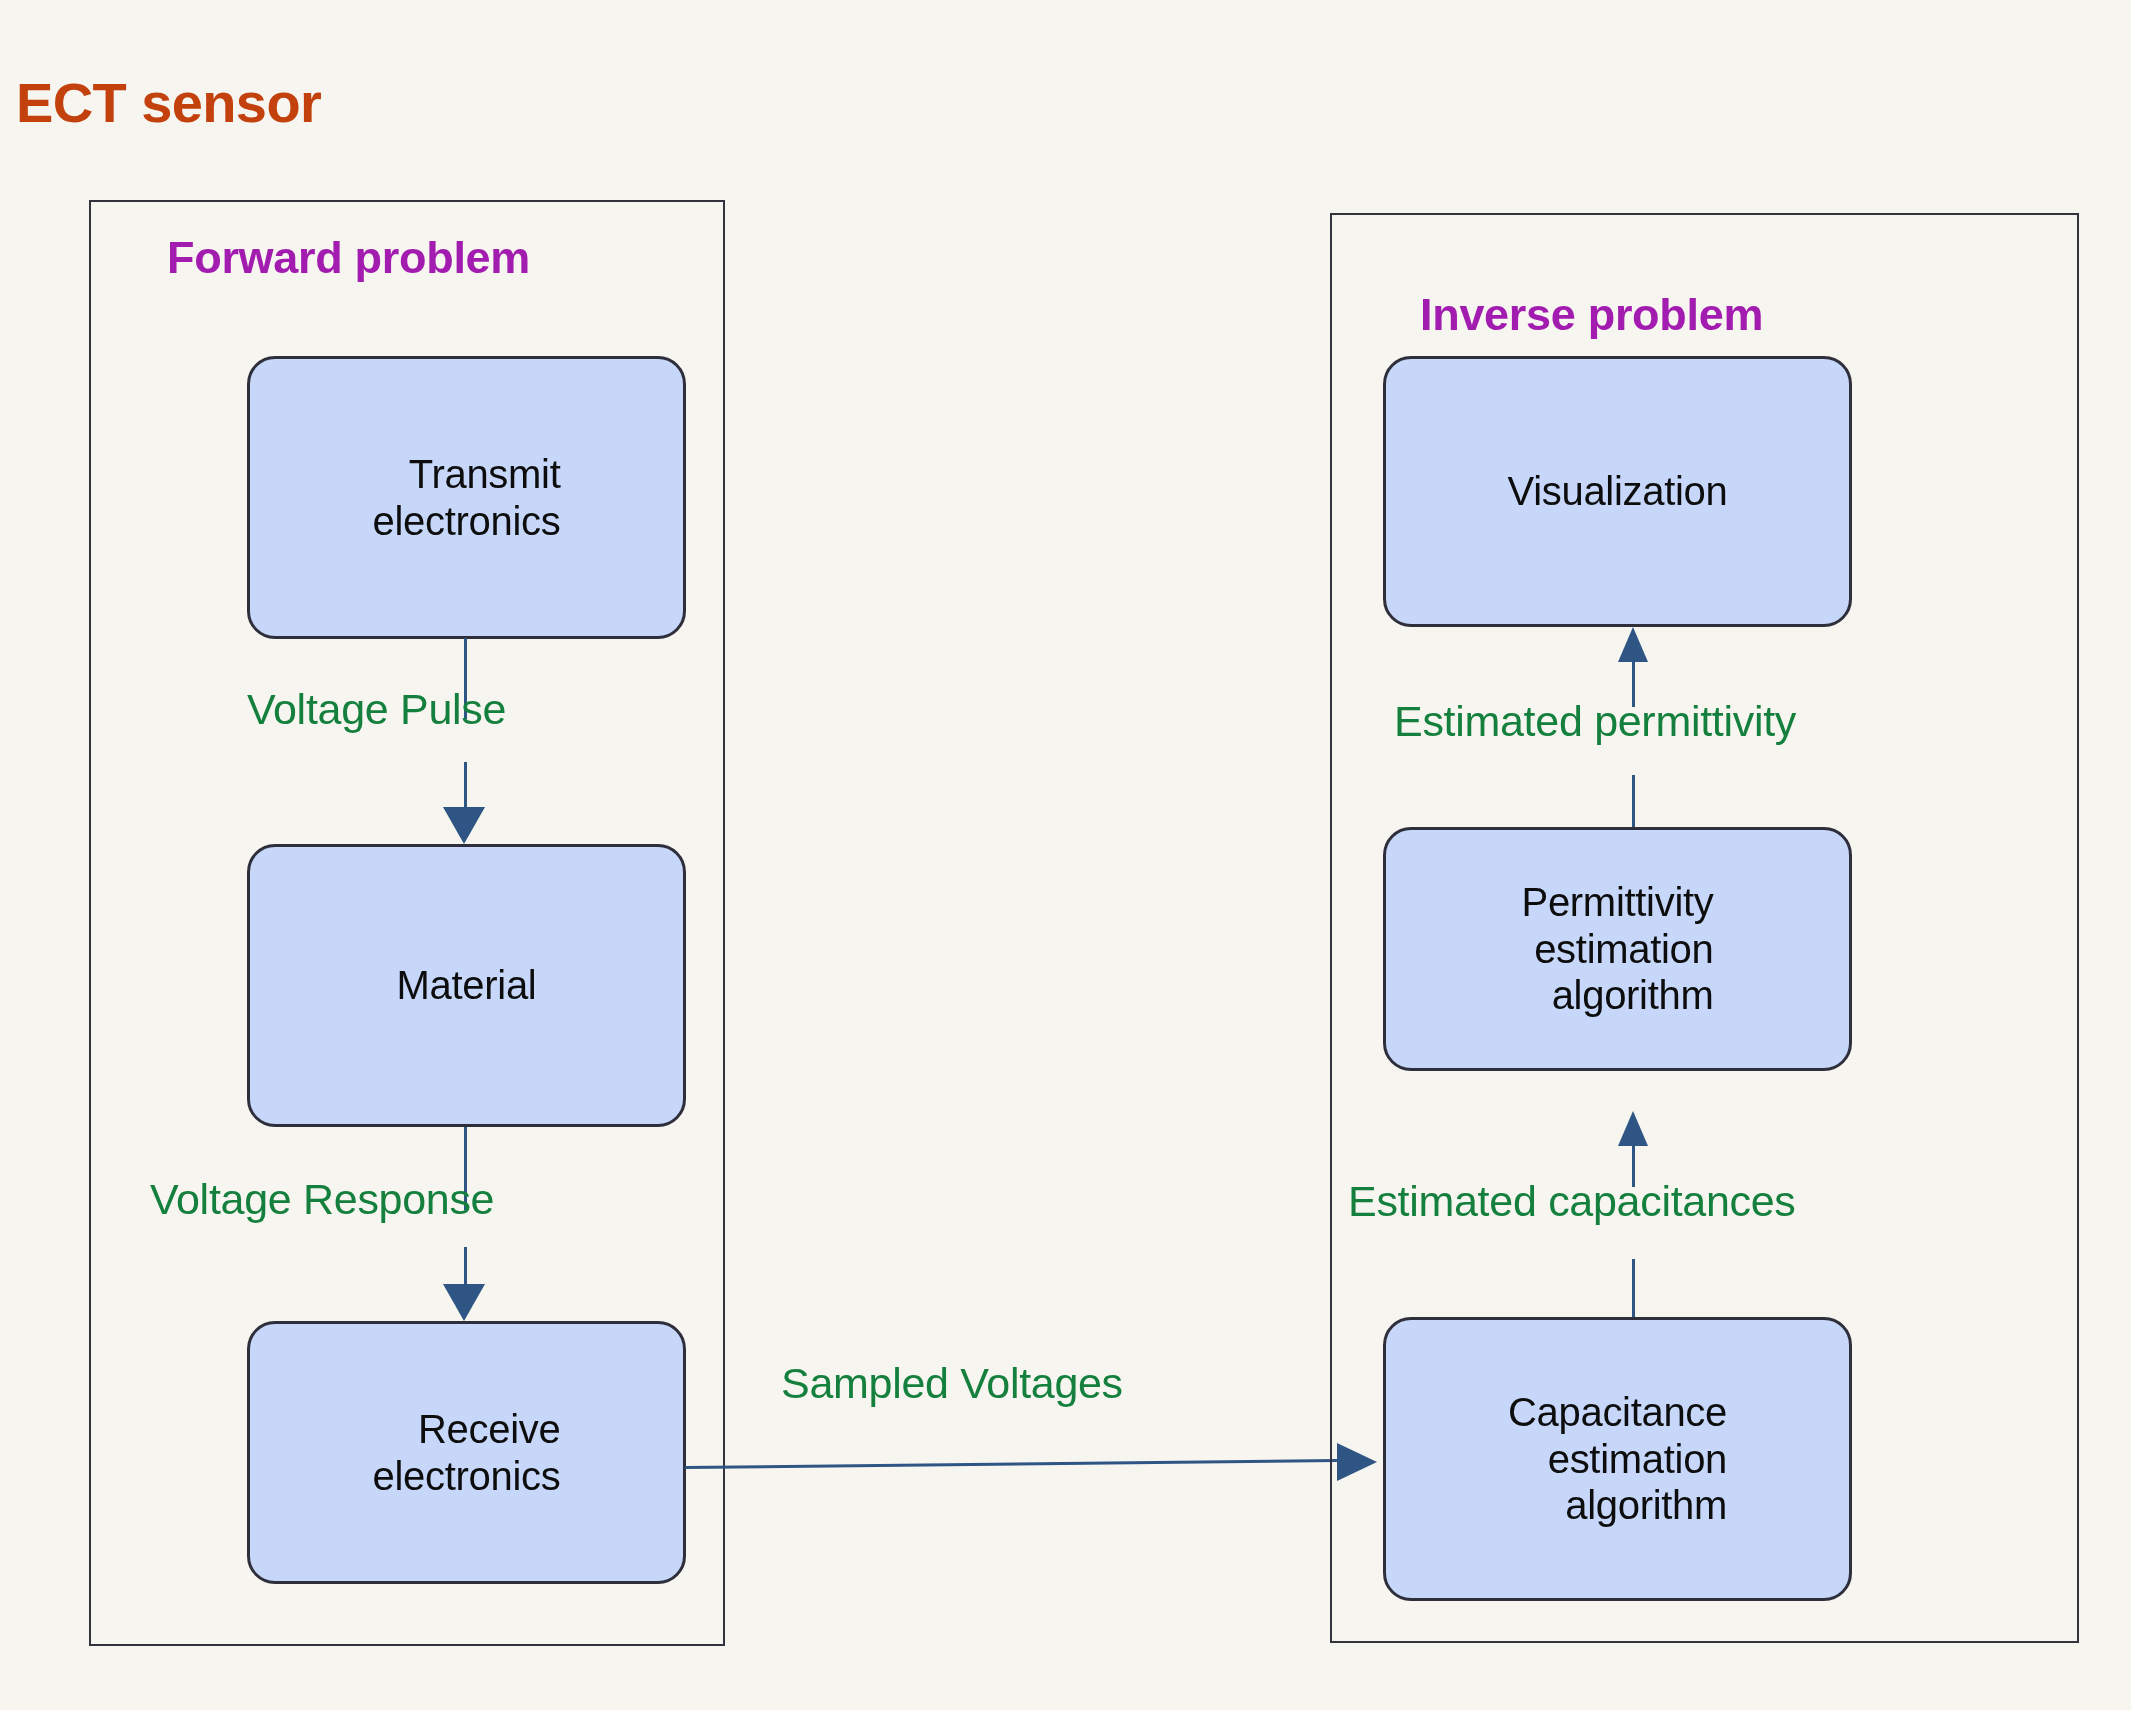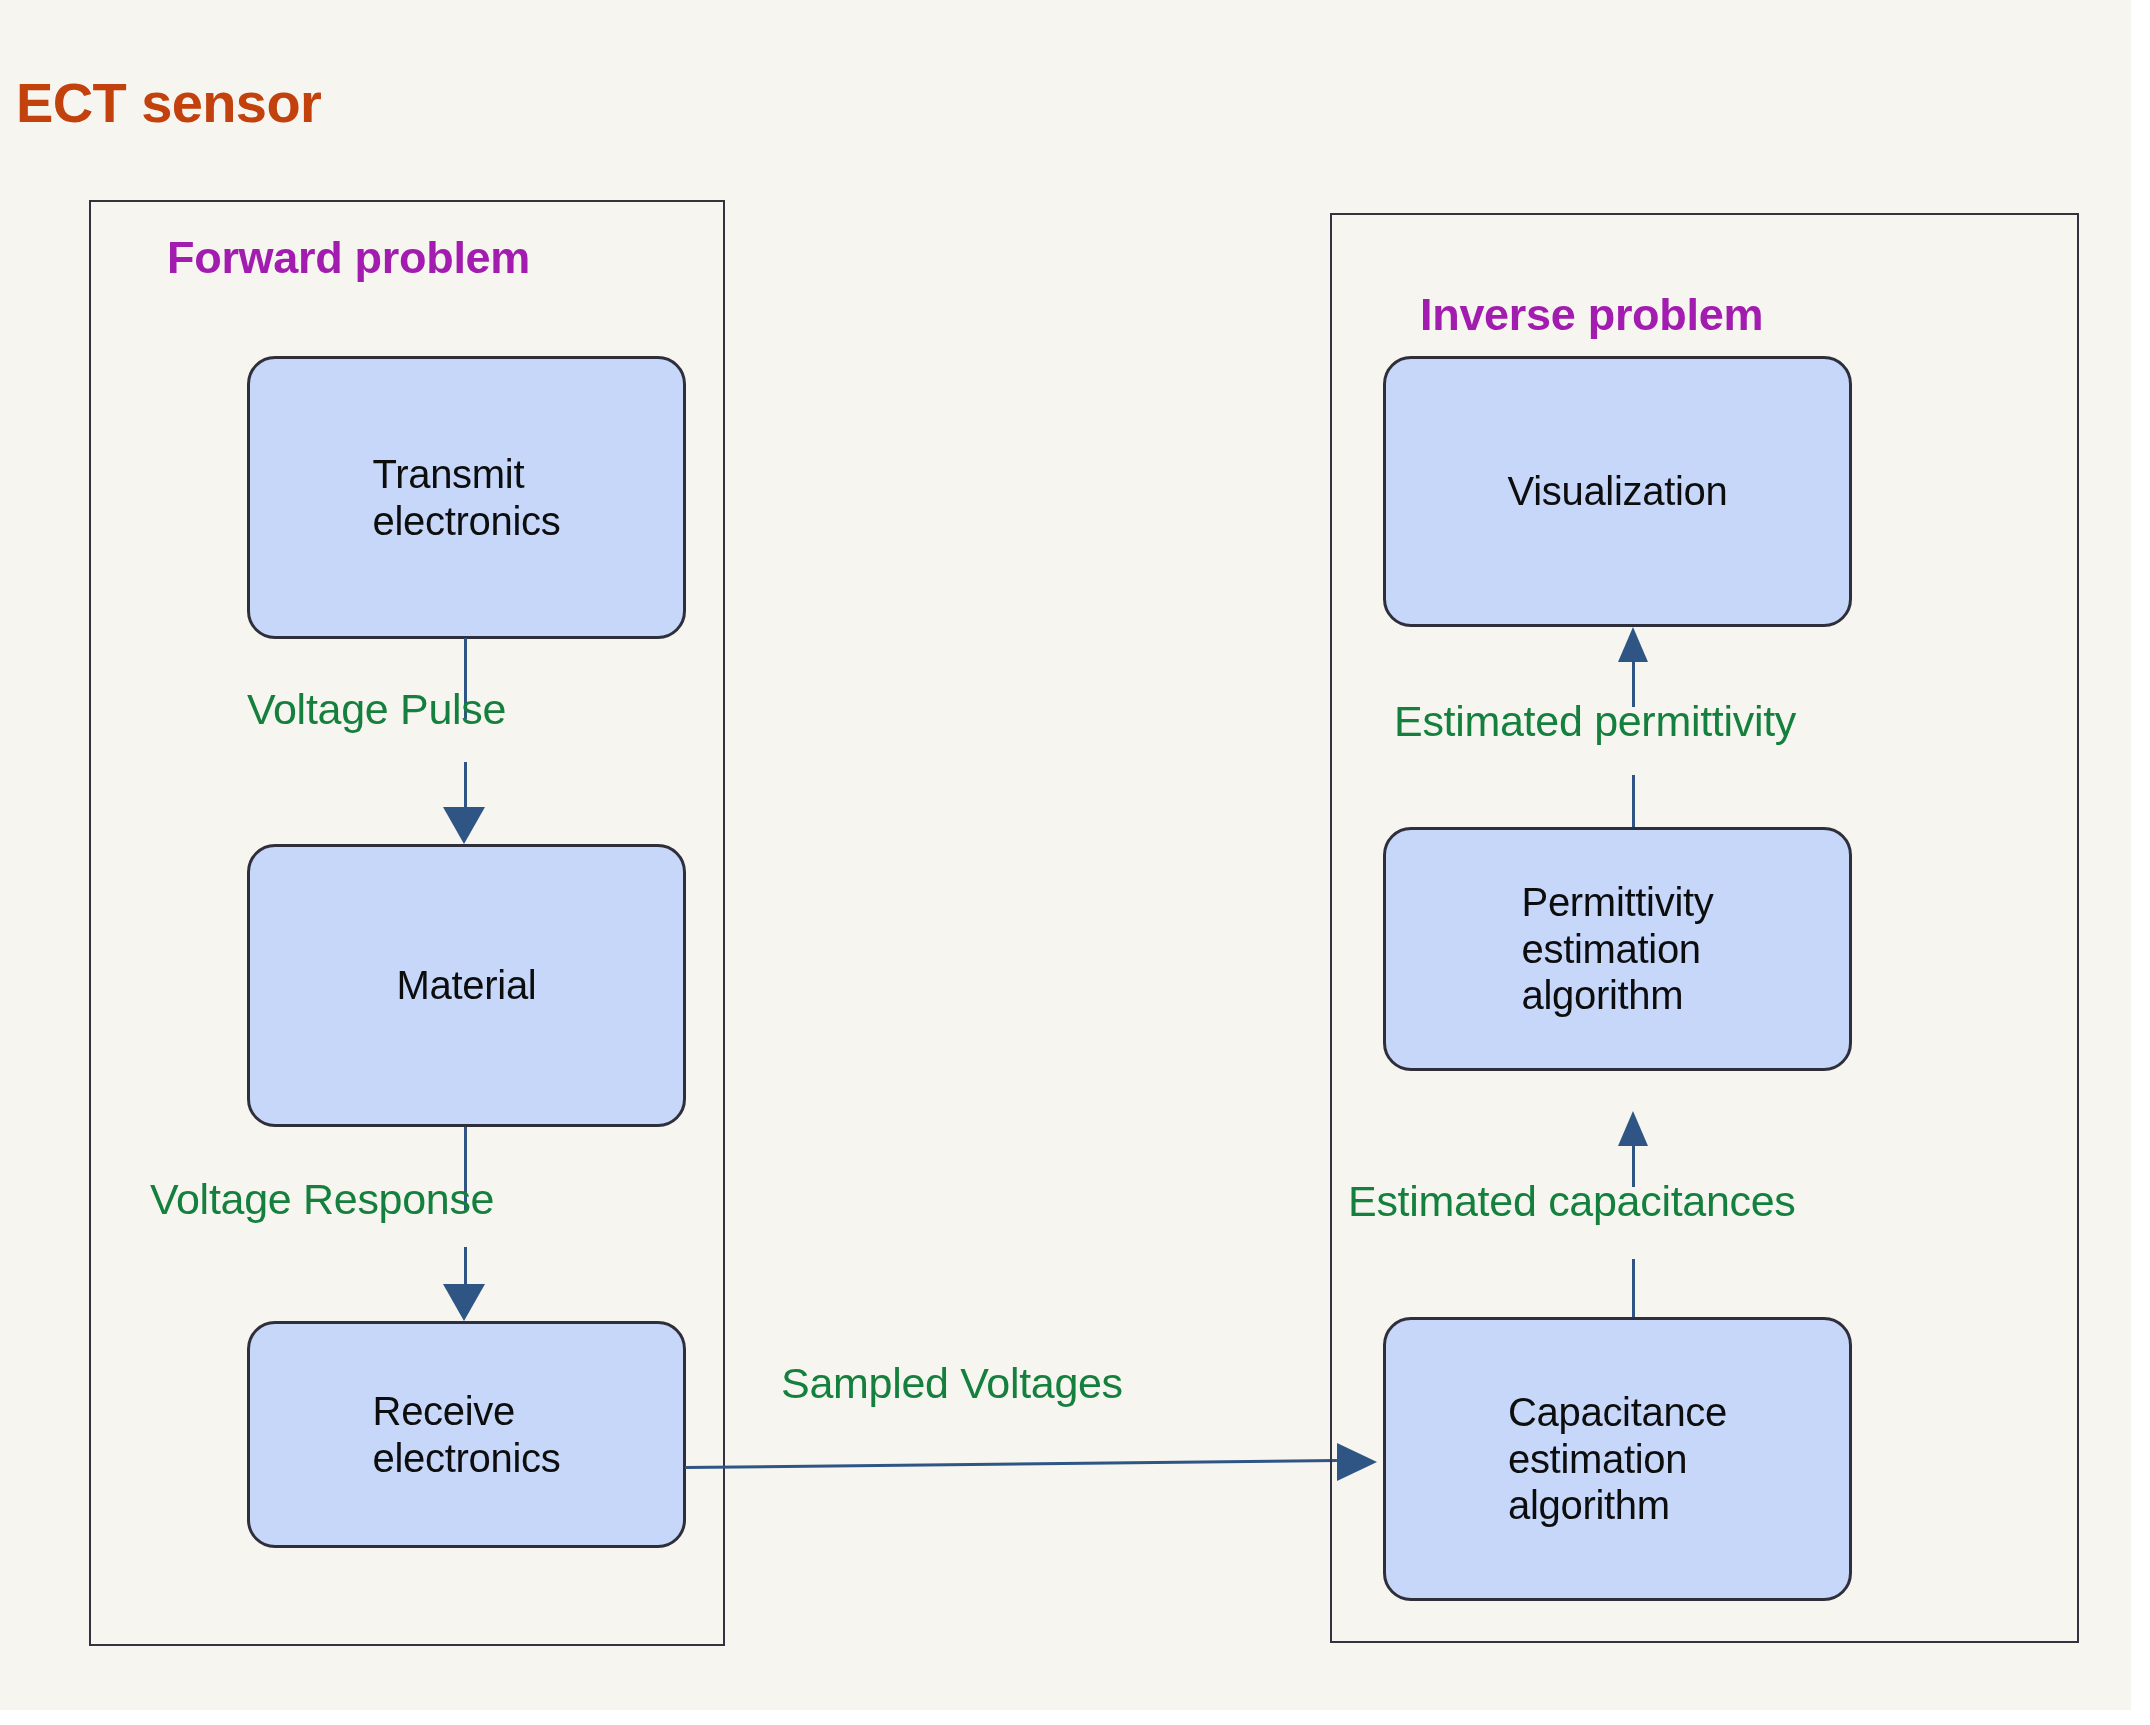--- a/index.html
+++ b/index.html
@@ -50,31 +50,31 @@
 
   .node {
     position:absolute;
     background:#C6D7FA;
     border:3.2px solid #2f2f3c;
     border-radius:28px;
     box-sizing:border-box;
     display:flex;
     align-items:center;
     justify-content:center;
-    text-align:left;
+    text-align:right;
     font-size:40px;
     line-height:1.16;
     color:#0d0d0d;
     letter-spacing:-0.3px;
     white-space:pre-line;
   }
 
   #node-transmit   { left:247px;  top:356px;  width:439px;  height:283px; }
   #node-material   { left:247px;  top:844px; width:439px;  height:283px; }
-  #node-receive    { left:247px;  top:1321px; width:439px;  height:227px; }
+  #node-receive    { left:247px;  top:1321px; width:439px;  height:263px; }
 
   #node-visualization { left:1383px; top:356px;  width:469px; height:271px; }
   #node-permittivity  { left:1383px; top:827px; width:469px; height:244px; }
   #node-capacitance   { left:1383px; top:1317px; width:469px; height:284px; }
 
   
   .vline {
     position:absolute;
     width:3.2px;
     background:#2E5584;

